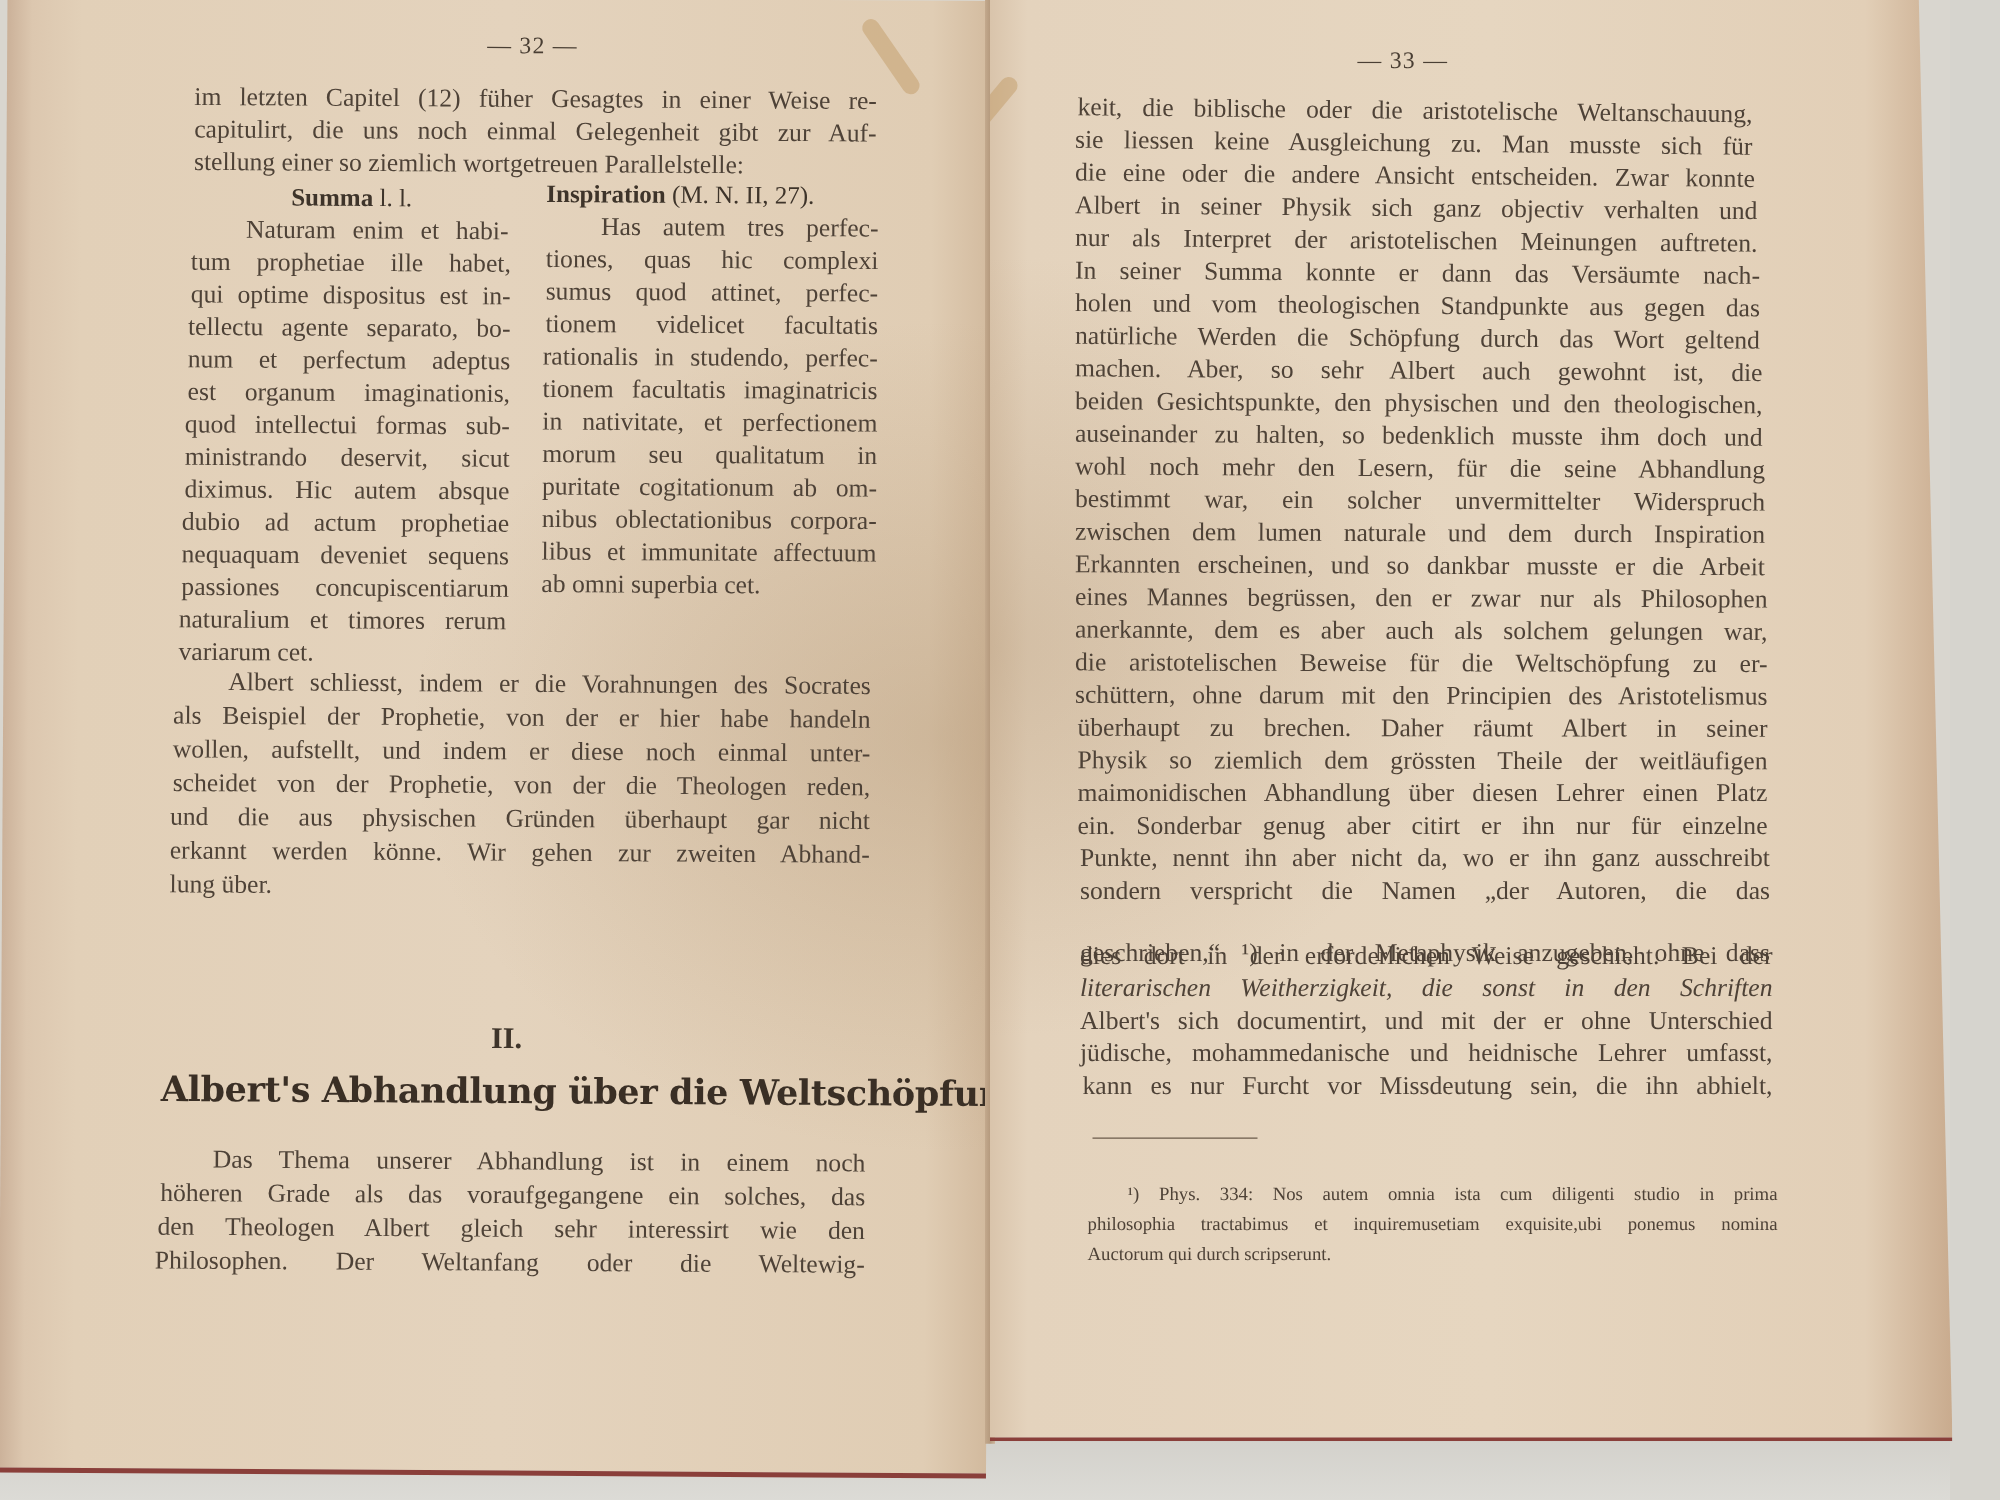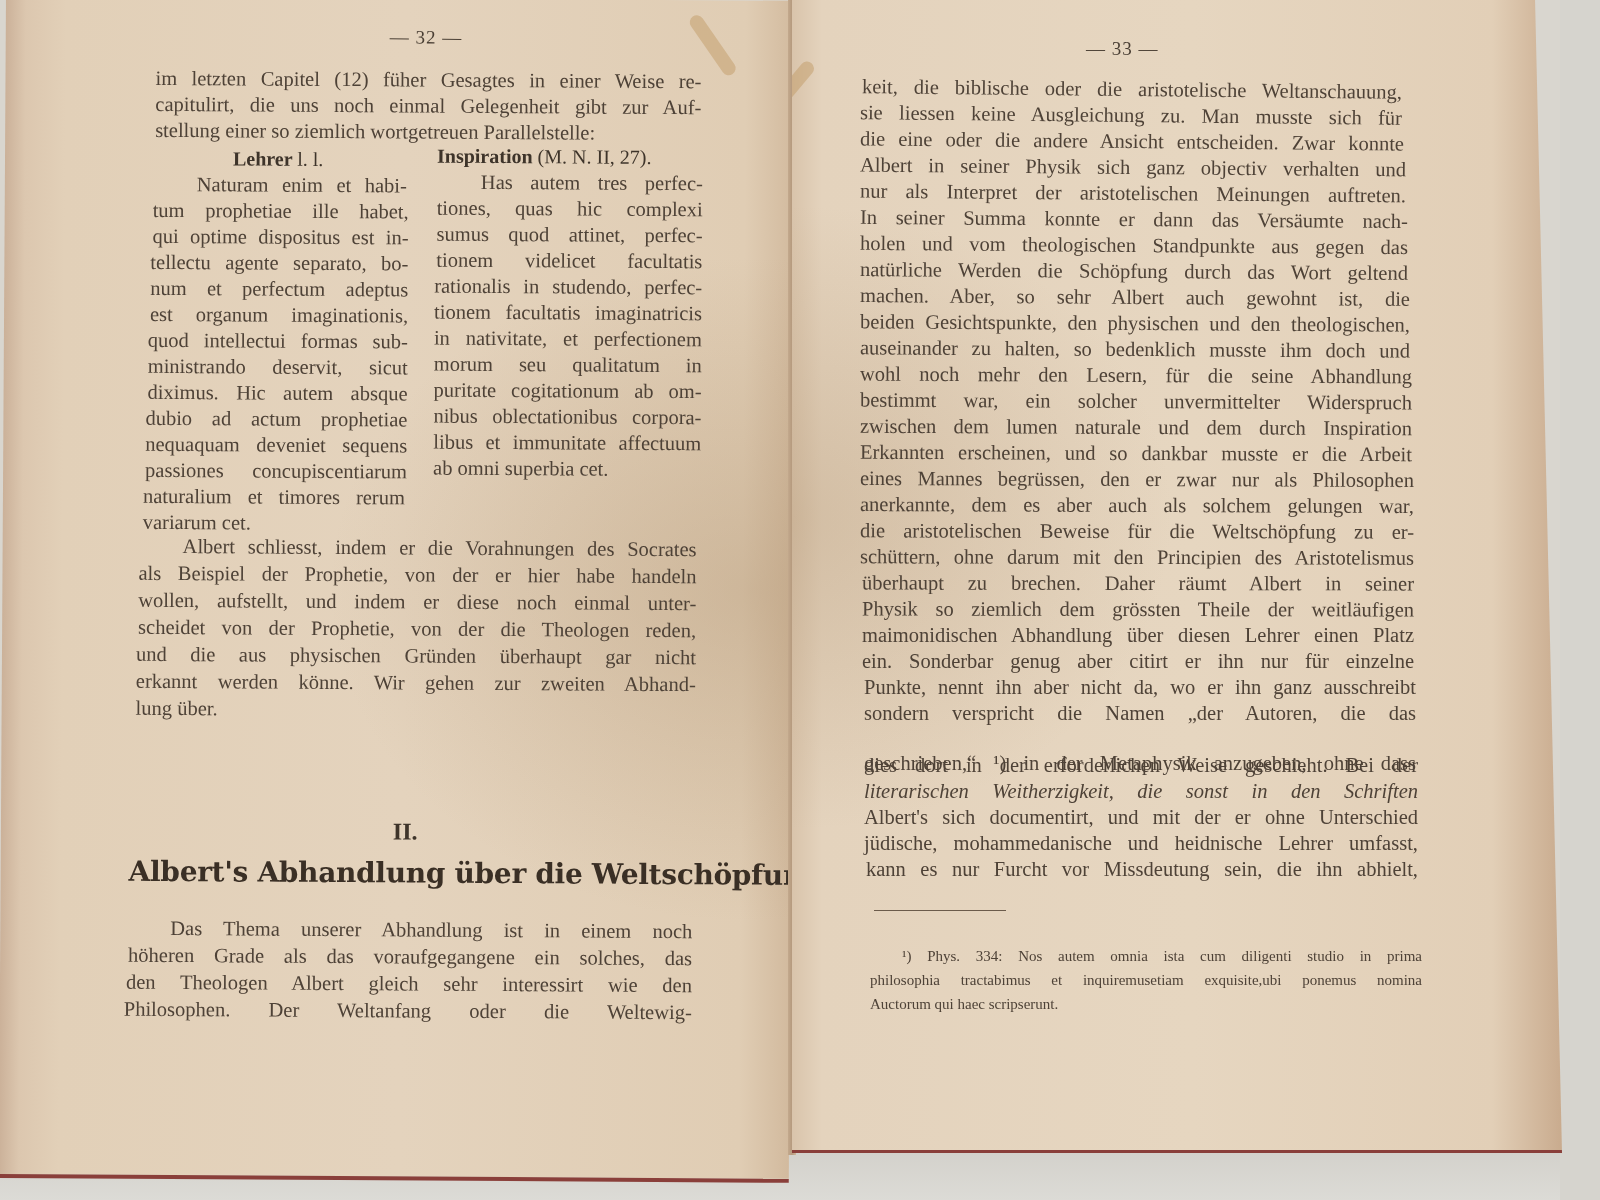--- a/index.html
+++ b/index.html
@@ -82,21 +82,21 @@
 <div class="page page-left">
   <div class="stain" style="left:700px;top:10px;transform:rotate(-35deg);"></div>
 
   <div class="page-num" style="left:372px;top:28px;">— 32 —</div>
 
   <div class="line" style="left:150px;top:70px;width:546px;">im letzten Capitel (12) füher Gesagtes in einer Weise re-</div>
   <div class="line" style="left:150px;top:96px;width:546px;">capitulirt, die uns noch einmal Gelegenheit gibt zur Auf-</div>
   <div class="line last" style="left:150px;top:122px;width:546px;">stellung einer so ziemlich wortgetreuen Parallelstelle:</div>
 
   <div class="line last col-head" style="left:228px;top:150px;">
-    <span>Lehrer</span>
+    <span>Summa</span>
     <span class="ref">l. l.</span>
   </div>
   <div>
     <div class="line" style="left:192px;top:176px;width:210px;">Naturam enim et habi-</div>
     <div class="line" style="left:148px;top:202px;width:256px;">tum prophetiae ille habet,</div>
     <div class="line" style="left:148px;top:228px;width:256px;">qui optime dispositus est in-</div>
     <div class="line" style="left:146px;top:254px;width:258px;">tellectu agente separato, bo-</div>
     <div class="line" style="left:146px;top:280px;width:258px;">num et perfectum adeptus</div>
     <div class="line" style="left:146px;top:306px;width:258px;">est organum imaginationis,</div>
     <div class="line" style="left:144px;top:332px;width:260px;">quod intellectui formas sub-</div>
@@ -184,15 +184,15 @@
     <div class="line" style="left:72px;top:806px;width:554px;">Albert's sich documentirt, und mit der er ohne Unterschied</div>
     <div class="line" style="left:72px;top:832px;width:554px;">jüdische, mohammedanische und heidnische Lehrer umfasst,</div>
     <div class="line" style="left:74px;top:858px;width:552px;">kann es nur Furcht vor Missdeutung sein, die ihn abhielt,</div>
   </div>
 
   <div class="footnote-rule"></div>
 
   <div>
     <div class="fn-line" style="left:110px;top:948px;width:520px;">¹) Phys. 334: Nos autem omnia ista cum diligenti studio in prima</div>
     <div class="fn-line" style="left:78px;top:972px;width:552px;">philosophia tractabimus et inquiremusetiam exquisite,ubi ponemus nomina</div>
-    <div class="fn-line last" style="left:78px;top:996px;width:552px;">Auctorum qui haec scripserunt.</div>
+    <div class="fn-line last" style="left:78px;top:996px;width:552px;">Auctorum qui durch scripserunt.</div>
   </div>
 </div>
 
 </body></html>

